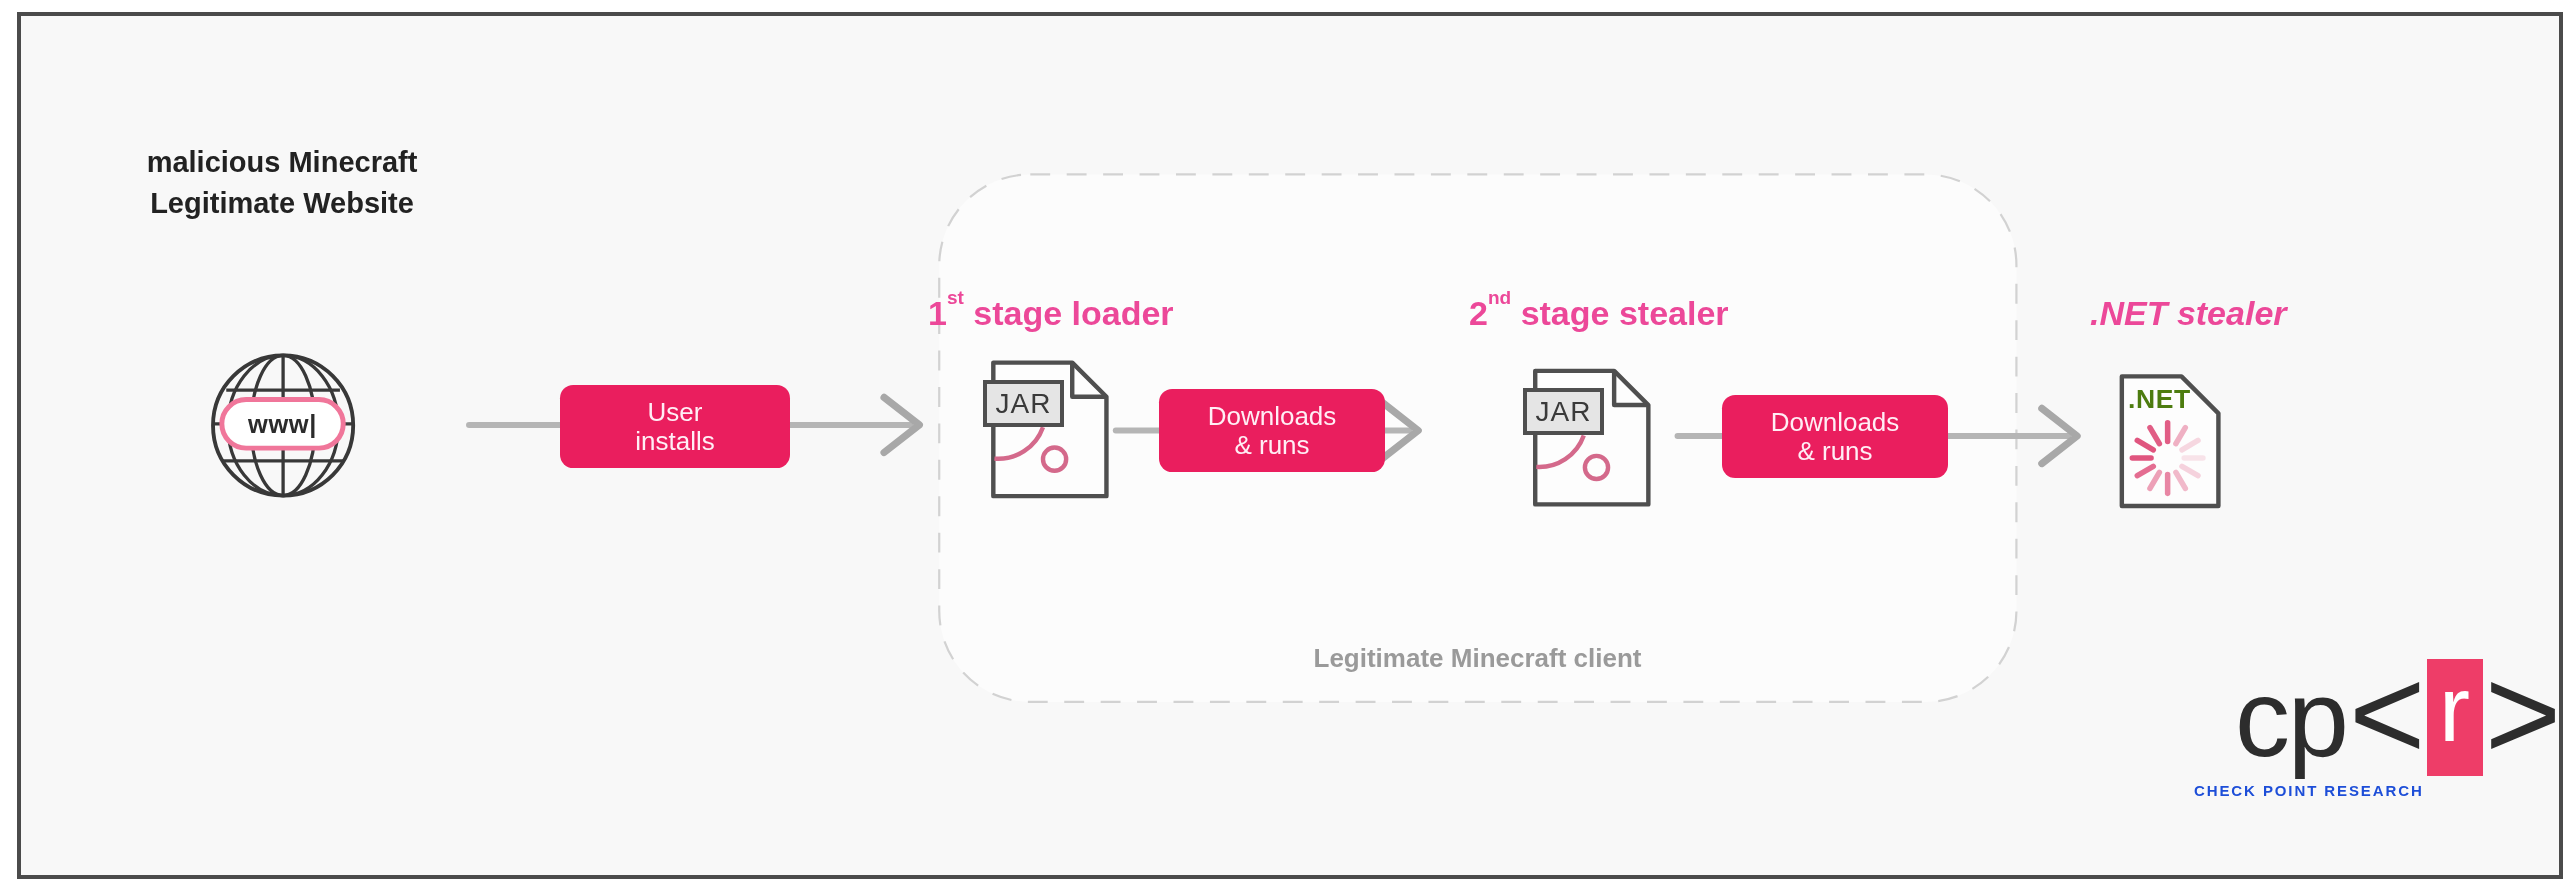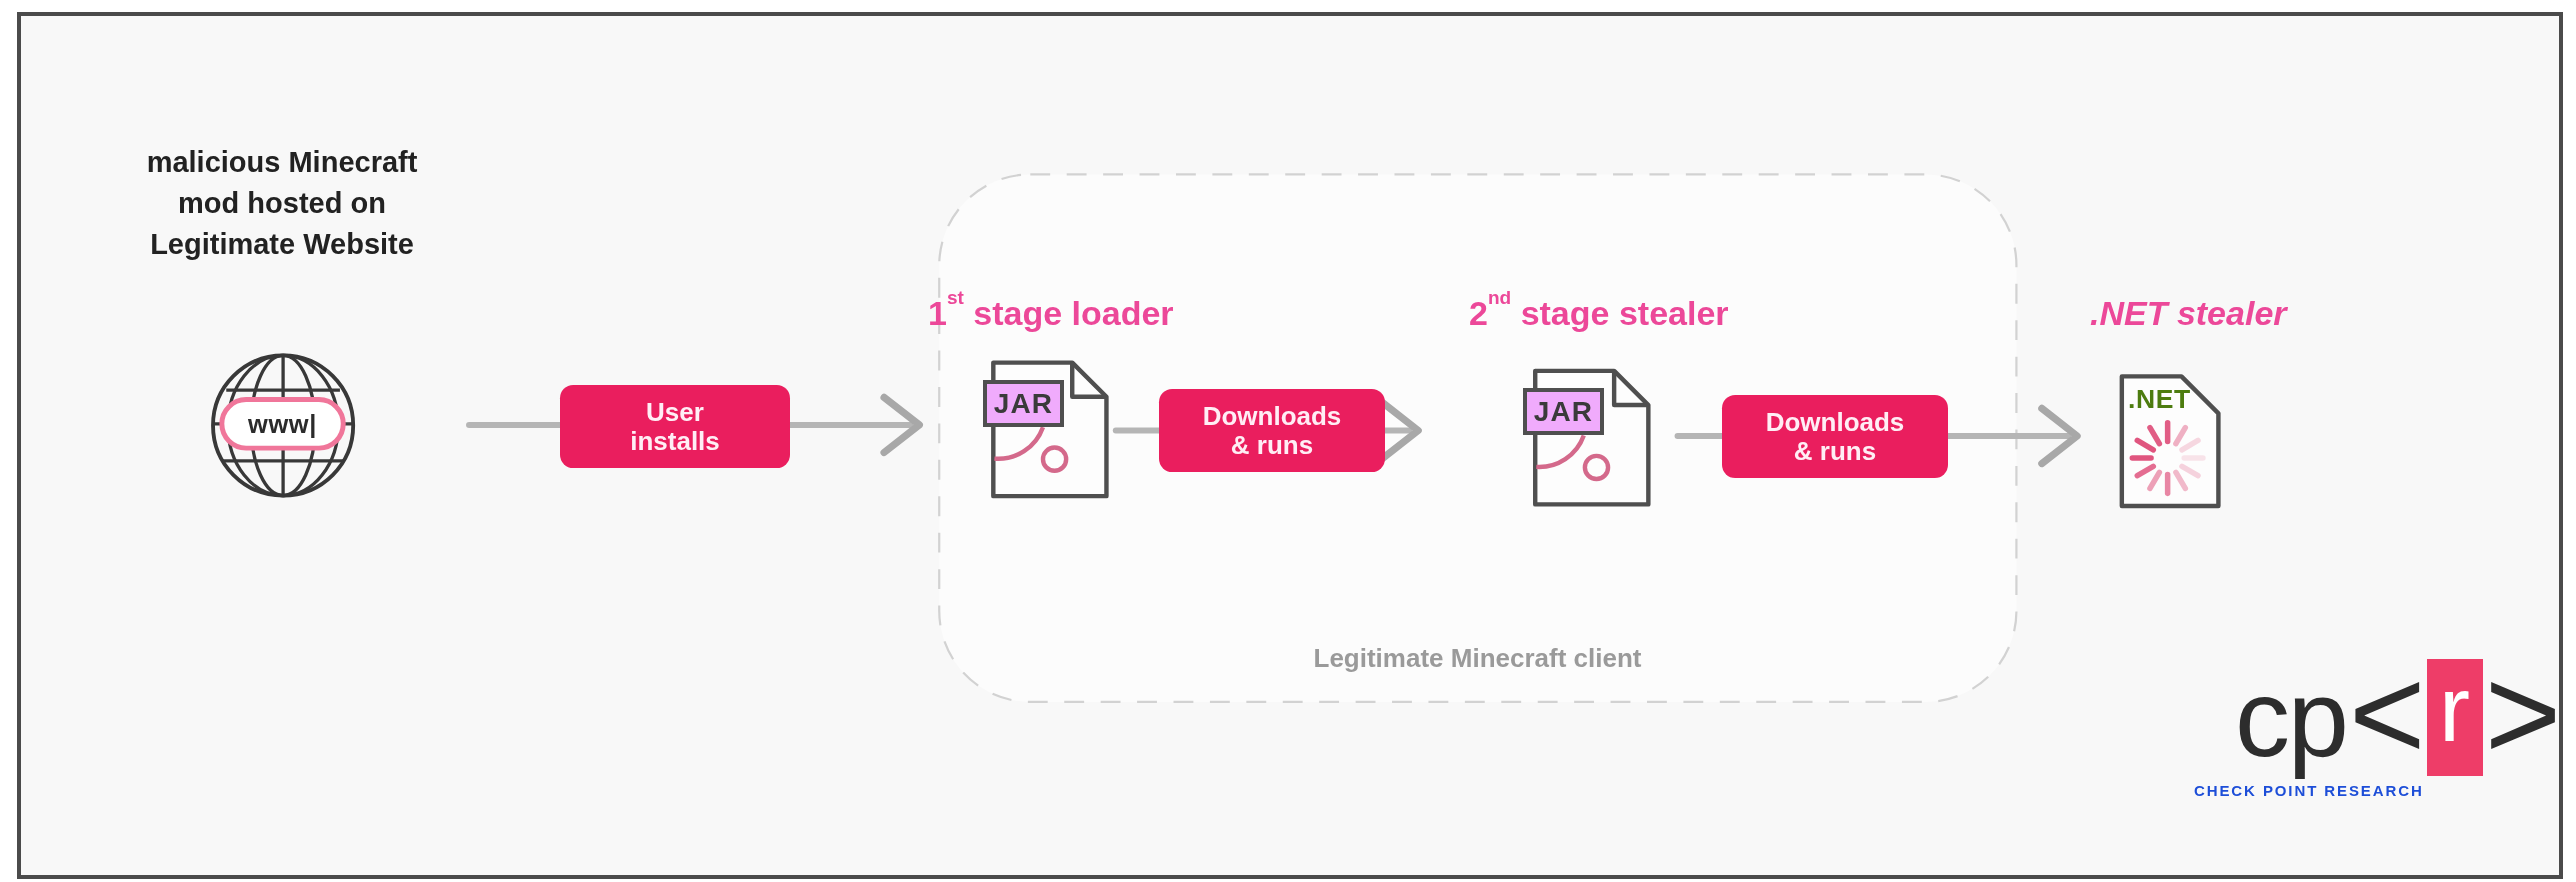--- a/index.html
+++ b/index.html
@@ -23,43 +23,43 @@
   }
   .www-text{
     position:absolute;left:222px;top:400px;width:121px;height:49px;
     display:flex;align-items:center;justify-content:center;
     font-size:25.4px;font-weight:bold;color:#2b2b2b;letter-spacing:0.6px;
   }
   .pill-btn{
     position:absolute;width:226px;height:83px;border-radius:13.2px;
     background:#ea1e5e;display:flex;flex-direction:column;
     align-items:center;justify-content:center;
-    color:#ffeef5;font-weight:bold;font-size:26px;line-height:29px;
+    color:#ffeef5;font-weight:normal;font-size:26px;line-height:29px;
     text-align:center;
   }
   .btn-user{left:560px;top:385px;width:230px;}
   .btn-dl1{left:1159px;top:389px;}
   .btn-dl2{left:1722px;top:395px;}
 
   .stage-title{
     position:absolute;font-weight:bold;font-size:34px;color:#ec4899;
     white-space:nowrap;
   }
   .stage-title sup{
     font-size:0.56em;position:relative;top:-0.45em;font-weight:bold;
   }
   .t1{left:928px;top:294px;}
   .t2{left:1469px;top:294px;}
   .t3{left:2090px;top:294px;font-style:italic;}
 
   .file-label-box{
-    position:absolute;width:81px;height:47px;background:#f0abfc;
+    position:absolute;width:81px;height:47px;background:#e5e5e5;
     border:4.4px solid #4f4f4f;box-sizing:border-box;
     display:flex;align-items:center;justify-content:center;
-    font-size:28px;font-weight:bold;color:#3a3a3a;letter-spacing:1.1px;
+    font-size:28px;font-weight:normal;color:#3a3a3a;letter-spacing:1.1px;
   }
   .jar1{left:983px;top:380px;}
   .jar2{left:1523px;top:388px;}
   .net-label{
     position:absolute;left:2128px;top:384px;
     font-size:26.5px;font-weight:bold;color:#4d7c0f;letter-spacing:0.6px;
   }
   .container-label{
     position:absolute;left:939px;top:643px;width:1077px;
     text-align:center;font-size:26px;font-weight:bold;color:#9a9a9a;
@@ -146,21 +146,20 @@
     <line x1="3913" y1="856" x2="3896" y2="885" opacity="0.55"></line>
     <line x1="3902" y1="845" x2="3873" y2="862" opacity="0.85"></line>
     <line x1="3898" y1="830" x2="3864" y2="830" opacity="1"></line>
     <line x1="3902" y1="815" x2="3873" y2="798" opacity="1"></line>
     <line x1="3913" y1="804" x2="3896" y2="775" opacity="0.95"></line>
   </g>
 </svg>
 
 <div class="repo-label">
   <div>malicious Minecraft</div>
-  <div>mod hosted on</div>
   <div>Legitimate Website</div>
 </div>
 
 <div class="www-text">www|</div>
 
 <div class="pill-btn btn-user">
   <span>User</span>
   <span>installs</span>
 </div>
 

